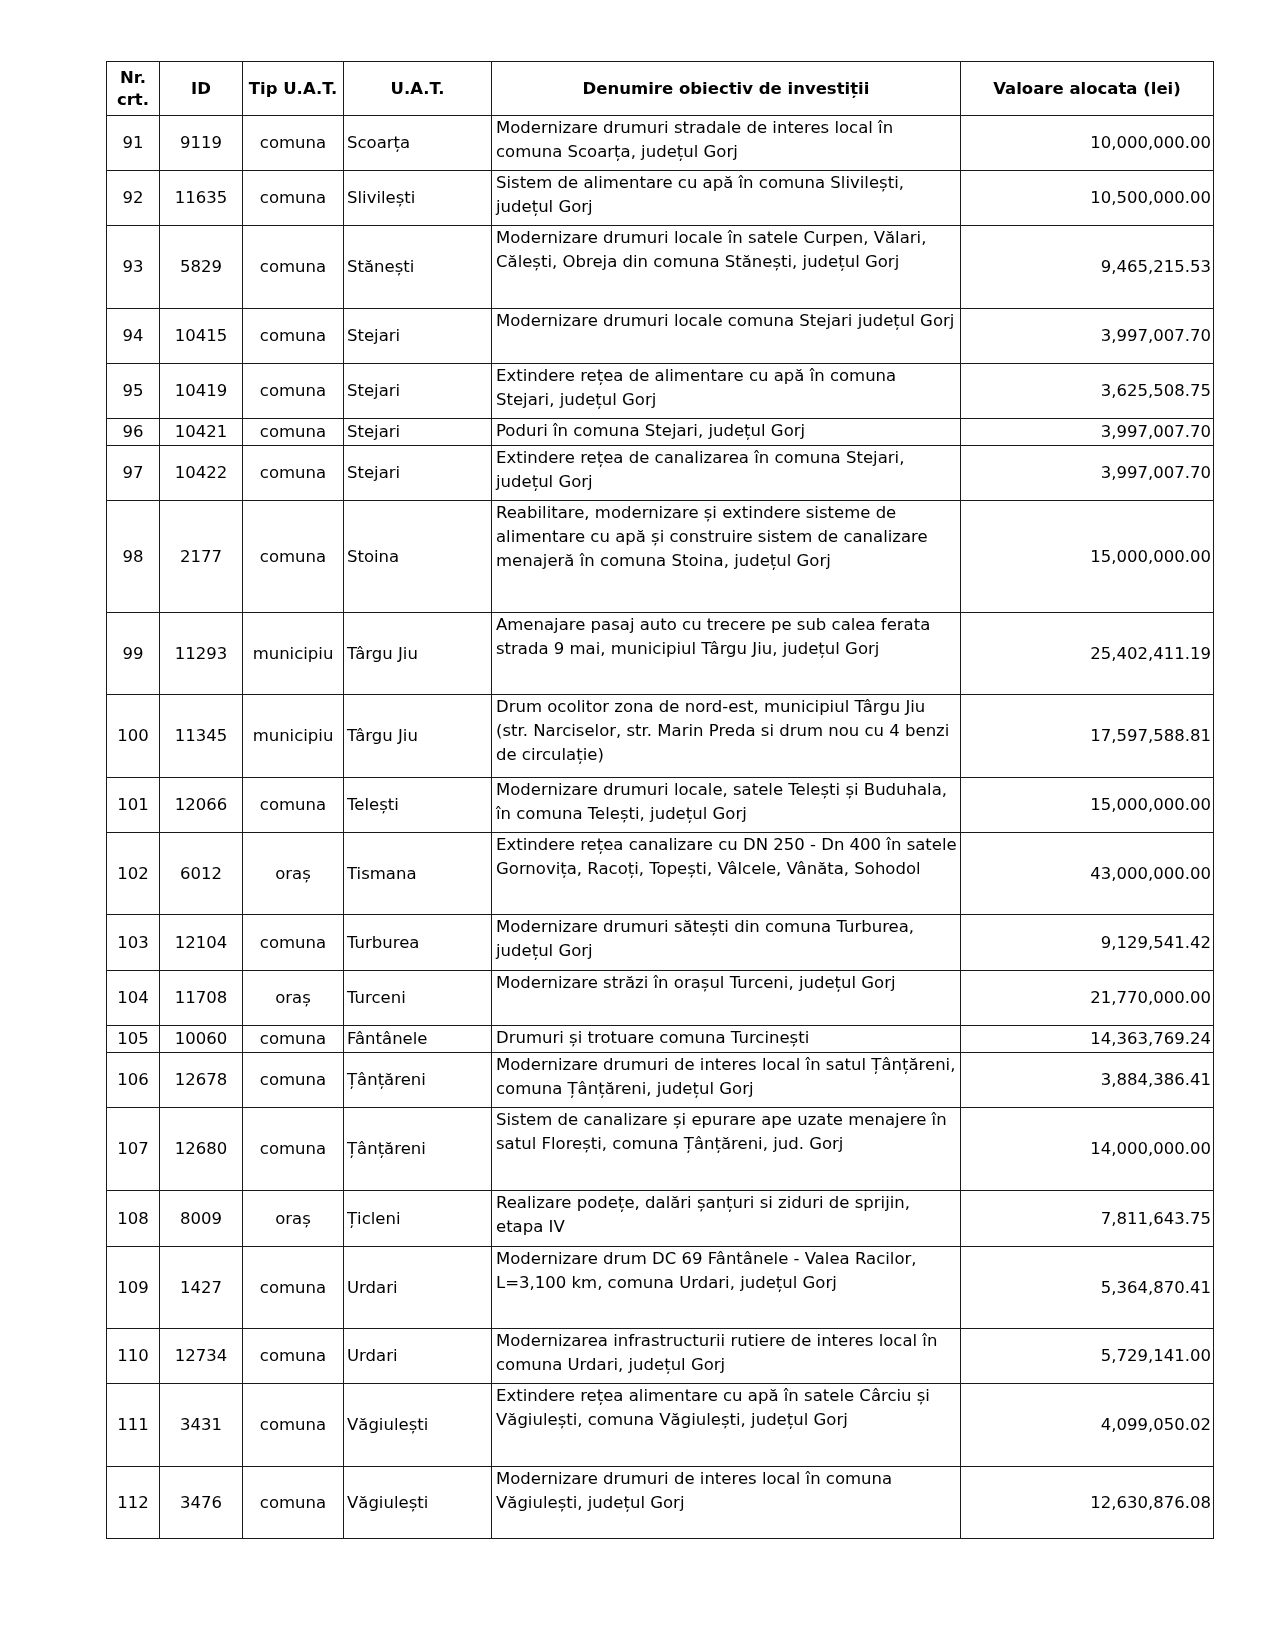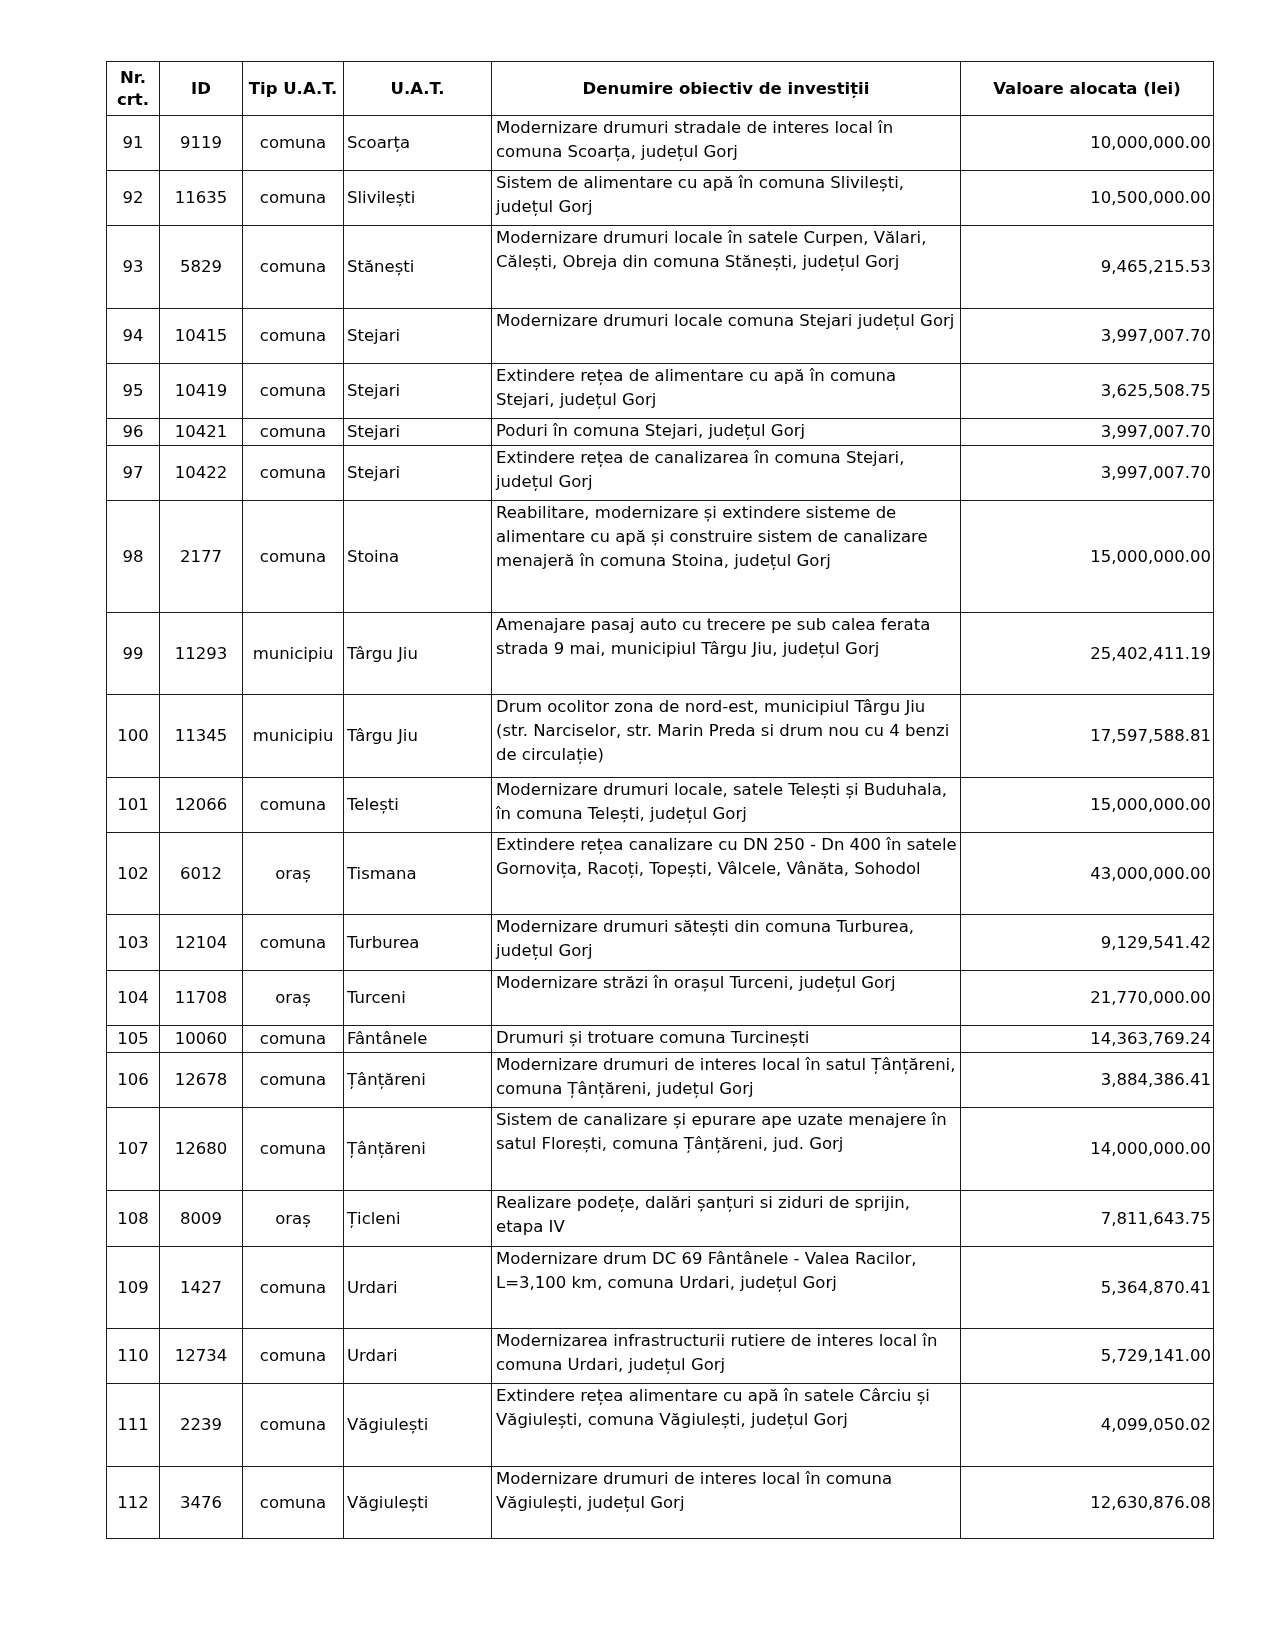--- a/index.html
+++ b/index.html
@@ -195,21 +195,21 @@
       <tr style="height: 55px;">
         <td class="nr">110</td>
         <td class="id">12734</td>
         <td class="tip">comuna</td>
         <td class="uat">Urdari</td>
         <td class="den">Modernizarea infrastructurii rutiere de interes local în comuna Urdari, județul Gorj</td>
         <td class="val">5,729,141.00</td>
       </tr>
       <tr style="height: 83px;">
         <td class="nr">111</td>
-        <td class="id">2239</td>
+        <td class="id">3431</td>
         <td class="tip">comuna</td>
         <td class="uat">Văgiulești</td>
         <td class="den">Extindere rețea alimentare cu apă în satele Cârciu și Văgiulești, comuna Văgiulești, județul Gorj</td>
         <td class="val">4,099,050.02</td>
       </tr>
       <tr style="height: 72px;">
         <td class="nr">112</td>
         <td class="id">3476</td>
         <td class="tip">comuna</td>
         <td class="uat">Văgiulești</td>

